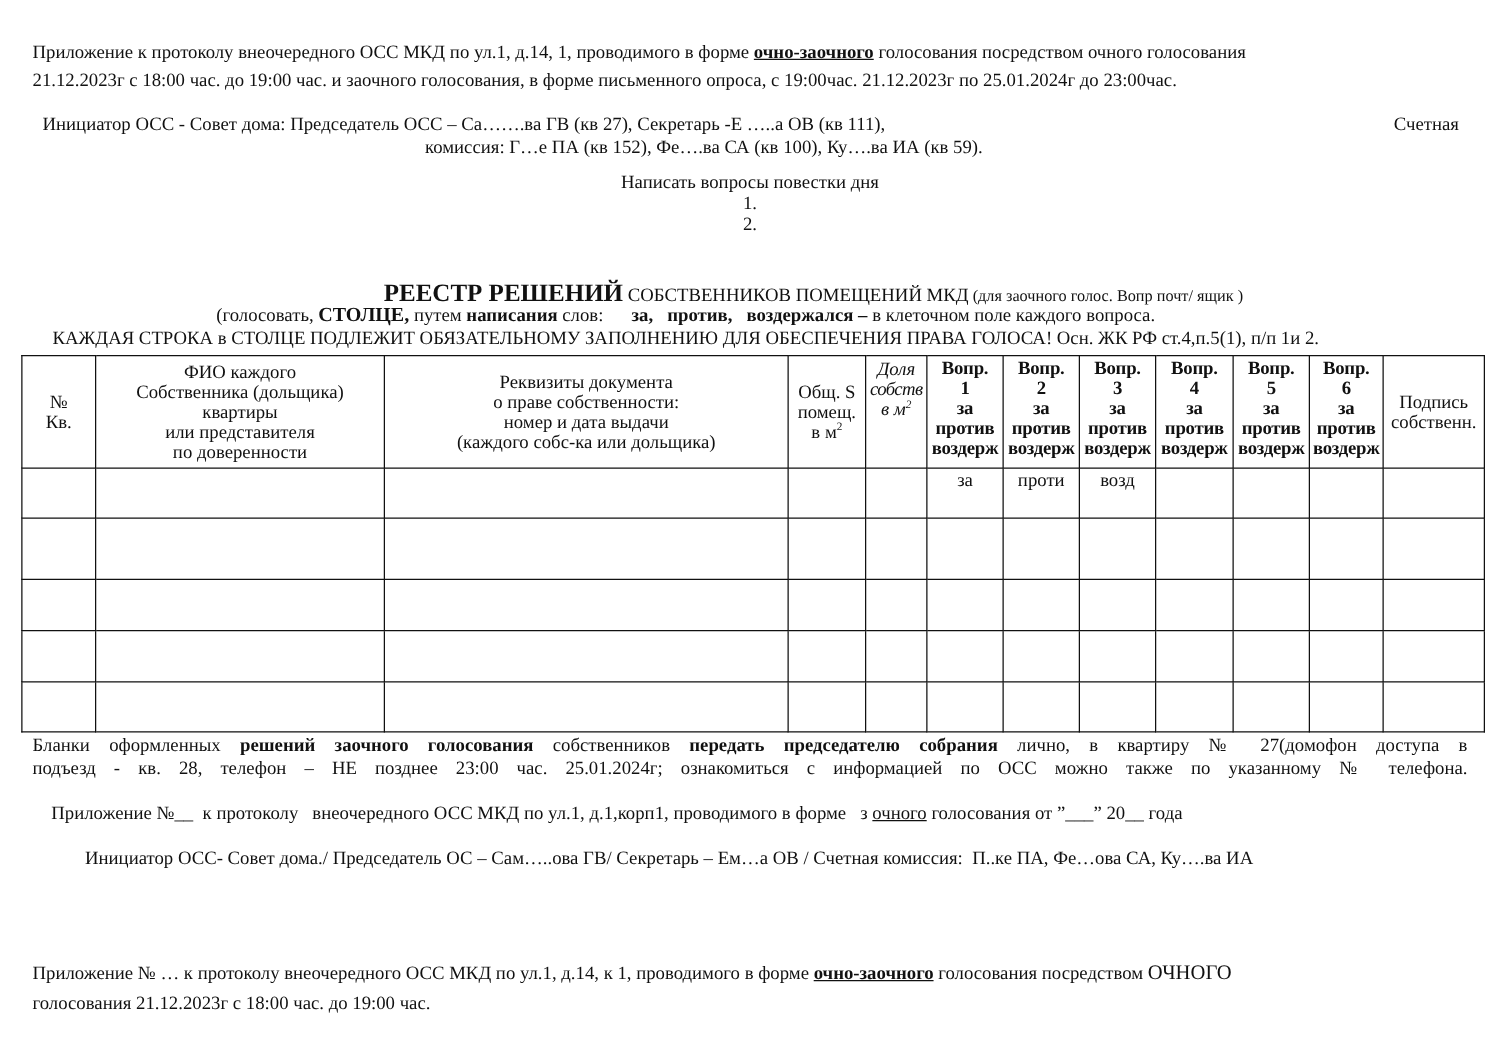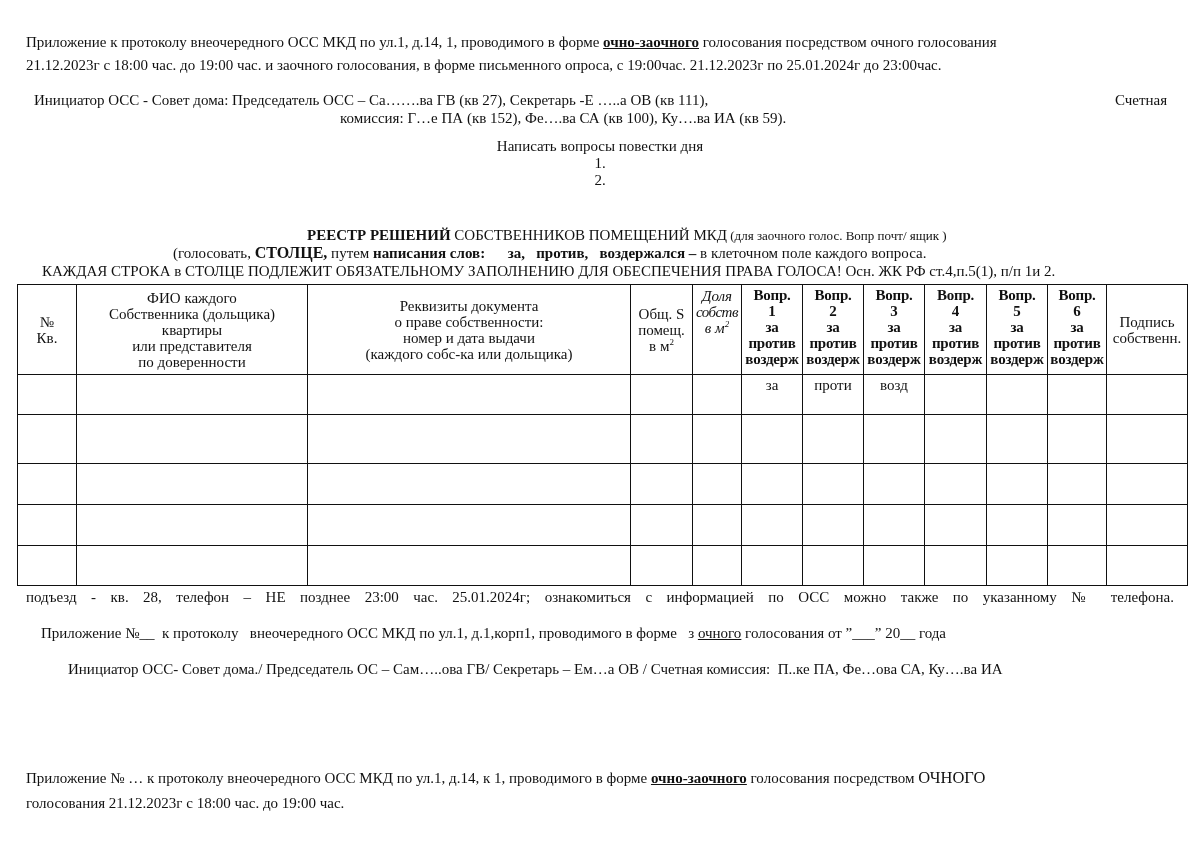--- a/index.html
+++ b/index.html
@@ -41,24 +41,24 @@
 <div class="abs line" style="left:1115px;top:88px;">Счетная</div>
 <div class="abs line" style="left:340px;top:106px;">комиссия:   Г…е ПА (кв 152), Фе….ва СА (кв 100), Ку….ва ИА (кв 59).</div>
 
 <div class="abs c" style="left:400px;width:400px;top:138px;line-height:17px;">
   <div>Написать вопросы повестки дня</div>
   <div>1.</div>
   <div>2.</div>
 </div>
 
 <div class="abs" style="left:307px;top:226px;line-height:18px;">
-  <b style="font-size:15px;">РЕЕСТР РЕШЕНИЙ</b><span> СОБСТВЕННИКОВ ПОМЕЩЕНИЙ МКД</span><span style="font-size:13px;"> (для заочного голос. Вопр почт/ ящик )</span>
+  <b style="font-size:20px;">РЕЕСТР РЕШЕНИЙ</b><span> СОБСТВЕННИКОВ ПОМЕЩЕНИЙ МКД</span><span style="font-size:13px;"> (для заочного голос. Вопр почт/ ящик )</span>
 </div>
 <div class="abs" style="left:173px;top:244px;line-height:18px;">
-  <span>(голосовать, </span><b style="font-size:16px;">СТОЛЦЕ,</b><span> путем </span><b>написания</b><span style="white-space:pre;font-weight:bold;"> слов:      </span><b style="white-space:pre;">за,   против,   воздержался –</b><span> в клеточном  поле каждого вопроса.</span>
+  <span>(голосовать, </span><b style="font-size:16px;">СТОЛЦЕ,</b><span> путем </span><b>написания</b><span style="white-space:pre;"> слов:      </span><b style="white-space:pre;">за,   против,   воздержался –</b><span> в клеточном  поле каждого вопроса.</span>
 </div>
 <div class="abs" style="left:42px;top:262px;line-height:18px;">КАЖДАЯ СТРОКА в СТОЛЦЕ ПОДЛЕЖИТ ОБЯЗАТЕЛЬНОМУ ЗАПОЛНЕНИЮ ДЛЯ ОБЕСПЕЧЕНИЯ ПРАВА ГОЛОСА! Осн. ЖК РФ ст.4,п.5(1), п/п 1и 2.</div>
 
 <table class="reg">
   <colgroup>
     <col style="width:59px">
       <col style="width:231px">
       <col style="width:323px">
       <col style="width:62px">
       <col style="width:49px">
@@ -215,20 +215,23 @@
       <td></td>
       <td></td>
       <td></td>
       <td></td>
       <td></td>
     </tr>
   </tbody>
 </table>
 
 <div class="abs" style="left:26px;top:588px;width:1148px;line-height:18px;white-space:normal;">
+  <div class="just">
+    <span>Бланки   оформленных </span><b>решений заочного голосования</b><span> собственников  </span><b>передать  председателю собрания</b><span>  лично, в квартиру  № 27(домофон доступа в</span>
+  </div>
   <div class="just">подъезд - кв. 28,  телефон – НЕ позднее 23:00 час. 25.01.2024г; ознакомиться с информацией по ОСС можно также  по указанному № телефона.</div>
   <div style="white-space:pre;">
     <span>Приложение №__  к протоколу   внеочередного ОСС МКД по ул.1, д.1,корп1, проводимого в форме   з </span><u>очного</u><span> голосования от ”___” 20__ года</span>
   </div>
   <div style="padding-left:42px;white-space:pre;">Инициатор ОСС- Совет дома./ Председатель ОС – Сам…..ова ГВ/ Секретарь – Ем…а ОВ / Счетная комиссия:  П..ке ПА, Фе…ова СА, Ку….ва ИА</div>
 </div>
 
 <div class="abs line" style="left:26px;top:766px;">
   <span>Приложение № … к протоколу внеочередного ОСС МКД по ул.1,  д.14, к 1, проводимого в форме  </span><span class="bu">очно-заочного</span><span> голосования посредством </span><span style="font-size:16.5px;">ОЧНОГО</span>
 </div>

